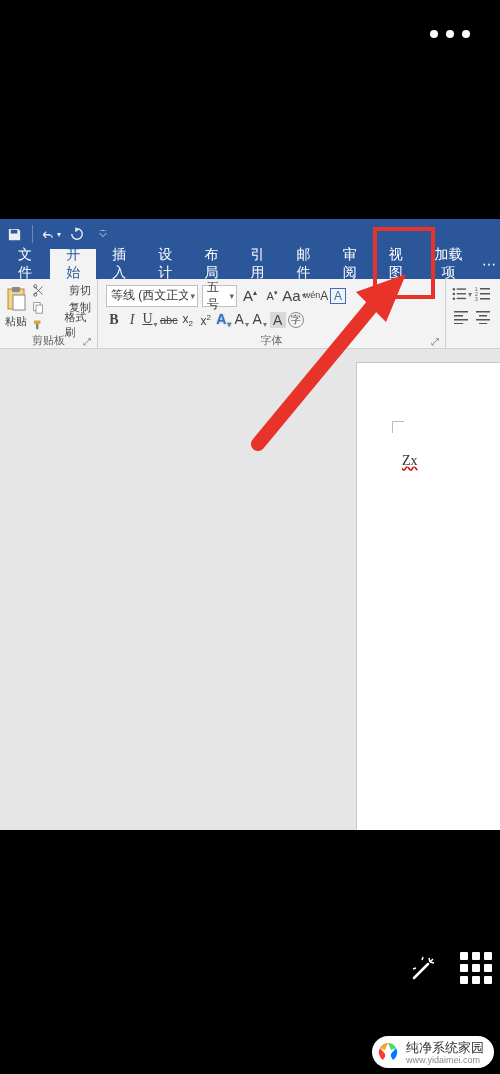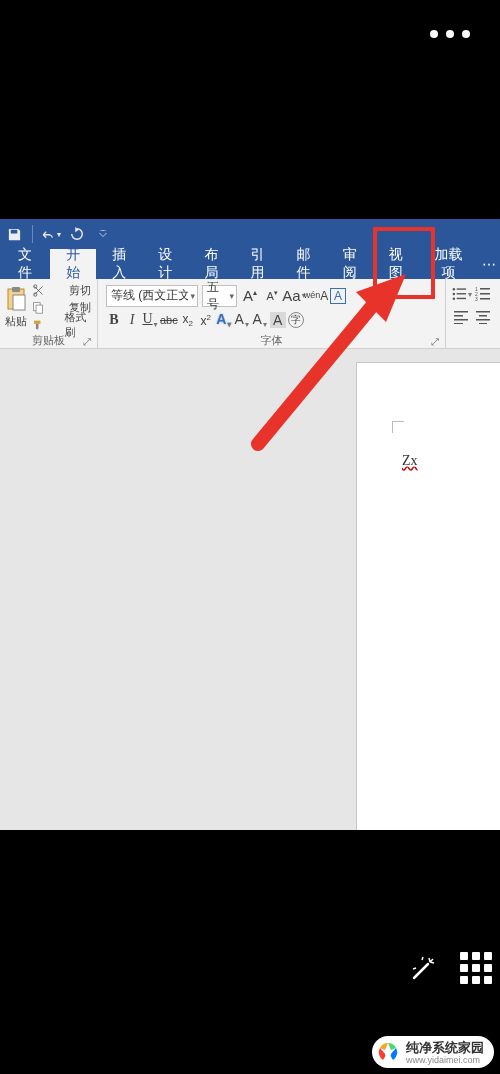--- a/index.html
+++ b/index.html
@@ -313,16 +313,16 @@
   <div class="wm-logo">
     <svg width="24" height="24" viewBox="0 0 24 24">
       <path d="M12 3a9 9 0 0 0-8 5l5 2 3-7z" fill="#f5a623"></path>
       <path d="M12 3a9 9 0 0 1 8 5l-5 2-3-7z" fill="#4cd964"></path>
       <path d="M4 8a9 9 0 0 0 3 12l3-5-6-7z" fill="#ff3b30"></path>
       <path d="M20 8a9 9 0 0 1-3 12l-3-5 6-7z" fill="#007aff"></path>
       <circle cx="12" cy="14" r="3" fill="#fff"></circle>
     </svg>
   </div>
   <div>
-    <div style="font-weight:700">纯净系统家园</div>
+    <div style="font-weight:400">纯净系统家园</div>
     <span class="wm-sub">www.yidaimei.com</span>
   </div>
 </div>
 
 </body></html>

